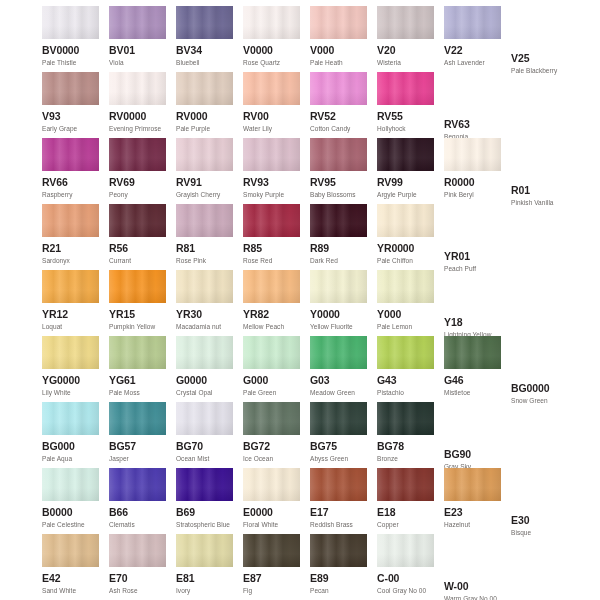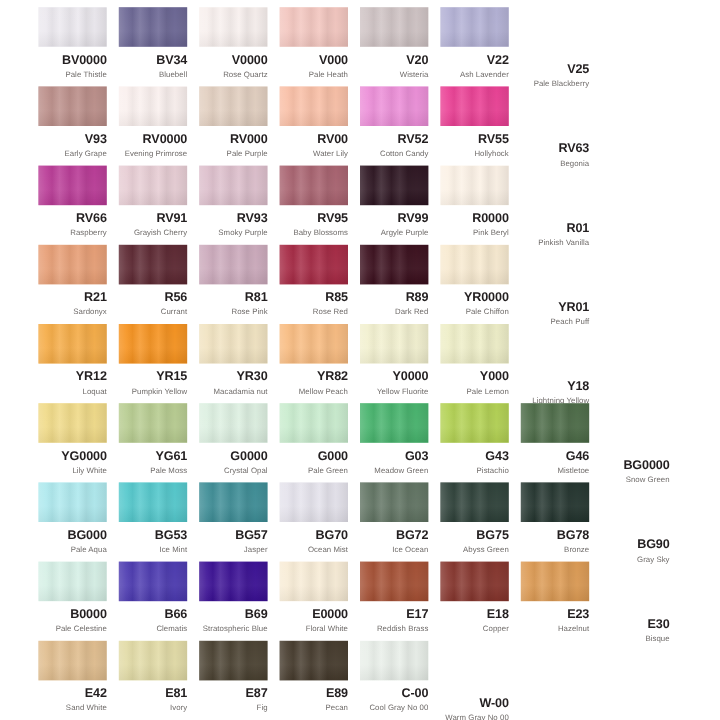--- a/index.html
+++ b/index.html
@@ -22,23 +22,22 @@
     background: #ffffff;
   }
   .swatch-grid {
     display: flex;
     flex-direction: column;
   }
   .swatch-row {
     display: flex;
     flex-direction: row;
     height: 66px;
-    padding-left: 32px;
+    padding-left: 42px;
     box-sizing: border-box;
-    text-align: right;
   }
   .swatch-cell {
     width: 57px;
     margin-right: 10px;
     display: flex;
     flex-direction: column;
     box-sizing: border-box;
   }
   .swatch-cell:last-child {
     margin-right: 0;
@@ -96,20 +95,25 @@
 
 <div id="chart-root">
   <div class="swatch-grid">
       <div class="swatch-row">
         <div class="swatch-cell">
           <div class="swatch-chip" style="background: rgb(236, 233, 239);"></div>
           <div class="swatch-code">BV0000</div>
           <div class="swatch-name">Pale Thistle</div>
         </div>
         <div class="swatch-cell">
+          <div class="swatch-chip" style="background: rgb(173, 143, 190);"></div>
+          <div class="swatch-code">BV01</div>
+          <div class="swatch-name">Viola</div>
+        </div>
+        <div class="swatch-cell">
           <div class="swatch-chip" style="background: rgb(107, 102, 148);"></div>
           <div class="swatch-code">BV34</div>
           <div class="swatch-name">Bluebell</div>
         </div>
         <div class="swatch-cell">
           <div class="swatch-chip" style="background: rgb(248, 240, 238);"></div>
           <div class="swatch-code">V0000</div>
           <div class="swatch-name">Rose Quartz</div>
         </div>
         <div class="swatch-cell">
@@ -170,20 +174,25 @@
           <div class="swatch-name">Begonia</div>
         </div>
       </div>
       <div class="swatch-row">
         <div class="swatch-cell">
           <div class="swatch-chip" style="background: rgb(185, 58, 150);"></div>
           <div class="swatch-code">RV66</div>
           <div class="swatch-name">Raspberry</div>
         </div>
         <div class="swatch-cell">
+          <div class="swatch-chip" style="background: rgb(117, 42, 72);"></div>
+          <div class="swatch-code">RV69</div>
+          <div class="swatch-name">Peony</div>
+        </div>
+        <div class="swatch-cell">
           <div class="swatch-chip" style="background: rgb(231, 205, 212);"></div>
           <div class="swatch-code">RV91</div>
           <div class="swatch-name">Grayish Cherry</div>
         </div>
         <div class="swatch-cell">
           <div class="swatch-chip" style="background: rgb(221, 191, 204);"></div>
           <div class="swatch-code">RV93</div>
           <div class="swatch-name">Smoky Purple</div>
         </div>
         <div class="swatch-cell">
@@ -323,25 +332,20 @@
           <div class="swatch-name">Snow Green</div>
         </div>
       </div>
       <div class="swatch-row">
         <div class="swatch-cell">
           <div class="swatch-chip" style="background: rgb(174, 233, 238);"></div>
           <div class="swatch-code">BG000</div>
           <div class="swatch-name">Pale Aqua</div>
         </div>
         <div class="swatch-cell">
-          <div class="swatch-chip" style="background: rgb(83, 200, 204);"></div>
-          <div class="swatch-code">BG53</div>
-          <div class="swatch-name">Ice Mint</div>
-        </div>
-        <div class="swatch-cell">
           <div class="swatch-chip" style="background: rgb(61, 141, 150);"></div>
           <div class="swatch-code">BG57</div>
           <div class="swatch-name">Jasper</div>
         </div>
         <div class="swatch-cell">
           <div class="swatch-chip" style="background: rgb(229, 227, 236);"></div>
           <div class="swatch-code">BG70</div>
           <div class="swatch-name">Ocean Mist</div>
         </div>
         <div class="swatch-cell">
@@ -405,20 +409,25 @@
           <div class="swatch-chip" style="background: rgb(248, 231, 196);"></div>
           <div class="swatch-code">E30</div>
           <div class="swatch-name">Bisque</div>
         </div>
       </div>
       <div class="swatch-row">
         <div class="swatch-cell">
           <div class="swatch-chip" style="background: rgb(224, 189, 142);"></div>
           <div class="swatch-code">E42</div>
           <div class="swatch-name">Sand White</div>
+        </div>
+        <div class="swatch-cell">
+          <div class="swatch-chip" style="background: rgb(213, 189, 190);"></div>
+          <div class="swatch-code">E70</div>
+          <div class="swatch-name">Ash Rose</div>
         </div>
         <div class="swatch-cell">
           <div class="swatch-chip" style="background: rgb(226, 219, 166);"></div>
           <div class="swatch-code">E81</div>
           <div class="swatch-name">Ivory</div>
         </div>
         <div class="swatch-cell">
           <div class="swatch-chip" style="background: rgb(74, 65, 49);"></div>
           <div class="swatch-code">E87</div>
           <div class="swatch-name">Fig</div>

